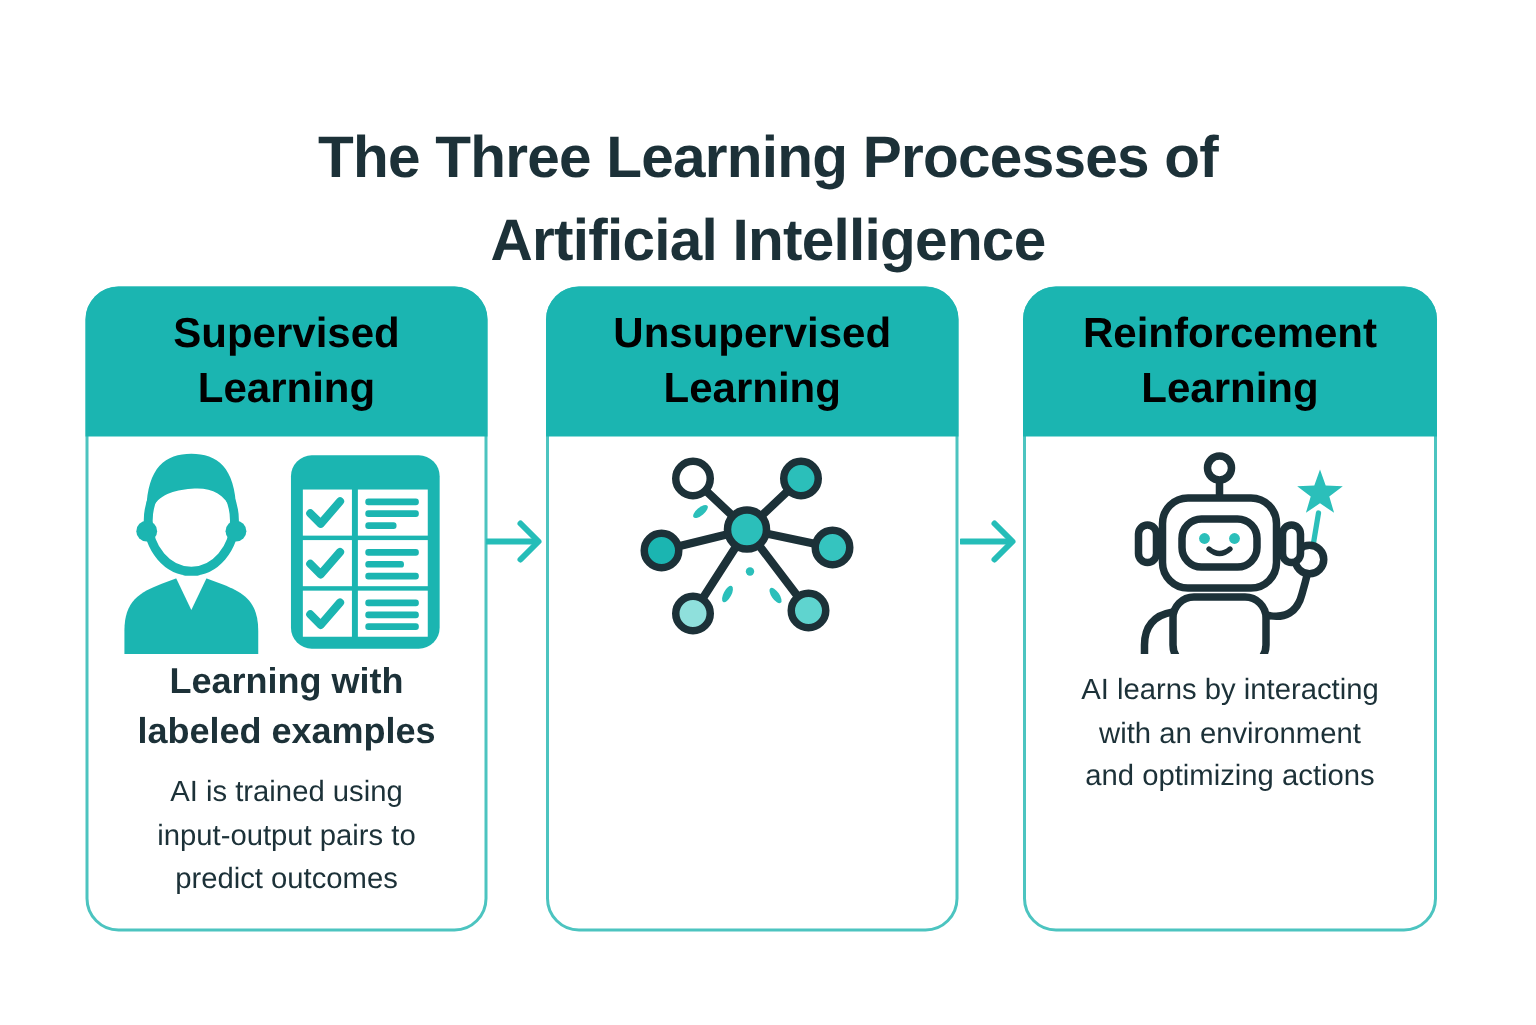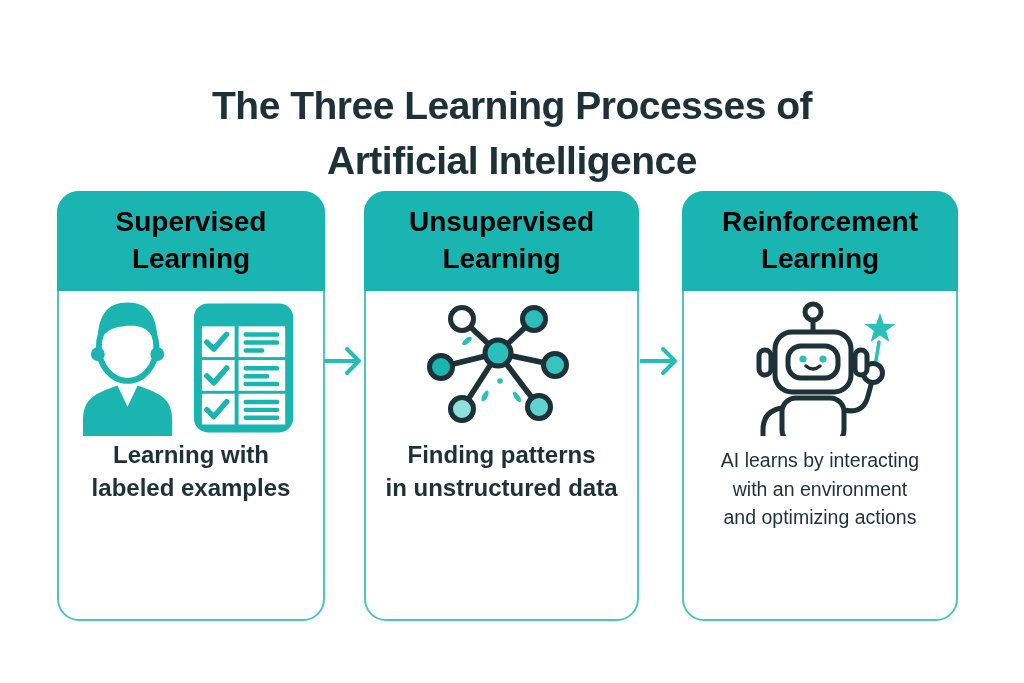--- a/index.html
+++ b/index.html
@@ -96,20 +96,23 @@
             <rect x="168" y="77" width="26" height="4.5" rx="2"></rect>
             <rect x="168" y="85" width="36" height="4.5" rx="2"></rect>
           <rect x="168" y="103" width="36" height="4.5" rx="2"></rect>
             <rect x="168" y="111" width="36" height="4.5" rx="2"></rect>
             <rect x="168" y="119" width="36" height="4.5" rx="2"></rect>
         </g>
       </svg>
     </div>
     <div class="card-heading">Learning with
 labeled examples</div>
+    <div class="card-desc">AI is trained using
+input-output pairs to
+predict outcomes</div>
   </div>
 
   <div class="gap-arrow gap-arrow-1">
     <svg width="44" height="42" viewBox="0 0 44 42" aria-hidden="true">
       <line x1="1" y1="21" x2="33" y2="21" stroke="var(--arrow)" stroke-width="4" stroke-linecap="round"></line>
       <polyline points="23,9 35,21 23,33" fill="none" stroke="var(--arrow)" stroke-width="4" stroke-linecap="round" stroke-linejoin="round"></polyline>
     </svg>
   </div>
 
   <div class="card card-2">
@@ -135,22 +138,20 @@
           <circle cx="50" cy="22" r="11.5" fill="#fff"></circle>
           <circle cx="122" cy="22" r="11.5" fill="#2BBFBA"></circle>
           <circle cx="29" cy="70" r="11.5" fill="#1BB5B1"></circle>
           <circle cx="143" cy="68" r="11.5" fill="#35C4BF"></circle>
           <circle cx="50" cy="112" r="11.5" fill="#8FE0DC"></circle>
           <circle cx="127" cy="110" r="11.5" fill="#5FD4CF"></circle>
           <circle cx="86" cy="56" r="13" fill="#2BBFBA"></circle>
         </g>
       </svg>
     </div>
-    <div class="card-heading">Finding patterns
-in unstructured data</div>
   </div>
 
   <div class="gap-arrow gap-arrow-2">
     <svg width="44" height="42" viewBox="0 0 44 42" aria-hidden="true">
       <line x1="1" y1="21" x2="33" y2="21" stroke="var(--arrow)" stroke-width="4" stroke-linecap="round"></line>
       <polyline points="23,9 35,21 23,33" fill="none" stroke="var(--arrow)" stroke-width="4" stroke-linecap="round" stroke-linejoin="round"></polyline>
     </svg>
   </div>
 
   <div class="card card-3">

